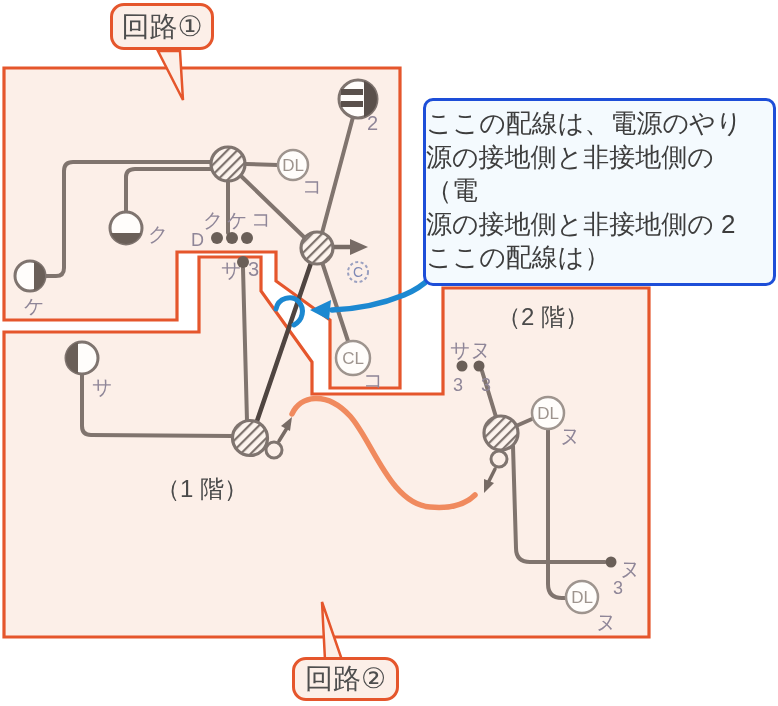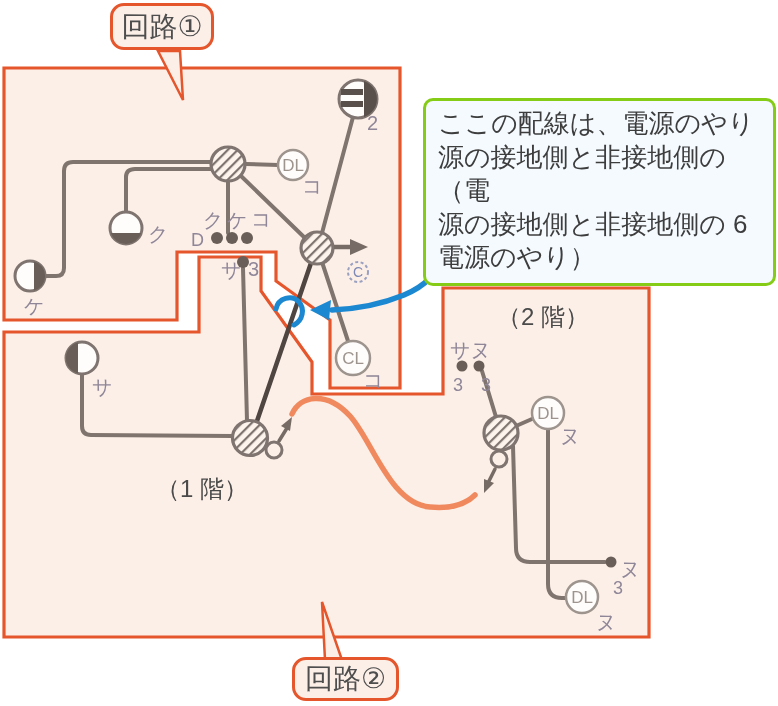--- a/index.html
+++ b/index.html
@@ -10,22 +10,22 @@
   .sym-label{fill:#8f8698;font-size:20px;}
   .sym-label-sm{fill:#8f8698;font-size:18px;}
   .fixture-label{fill:#9e948e;font-size:17px;text-anchor:middle;}
   .floor-label{fill:#4a4a4a;font-size:24px;text-anchor:middle;}
   .bubble{position:absolute;box-sizing:border-box;border:3px solid #e5562c;border-radius:14px;
           background:#fcefe8;color:#4e4e4e;font-size:28px;display:flex;align-items:center;
           justify-content:center;}
   #bubble1{left:110px;top:3px;width:104px;height:47px;}
   #bubble2{left:292px;top:657px;width:107px;height:44px;}
   #callout{position:absolute;left:423px;top:98px;width:353px;box-sizing:border-box;
-           border:3px solid #84cc16;border-radius:10px;background:#f4fafe;color:#3d3d3d;
-           font-size:26px;line-height:33.5px;padding:6px 12px 8px 12px;}
+           border:3px solid #1d4ed8;border-radius:10px;background:#f4fafe;color:#3d3d3d;
+           font-size:26px;line-height:33.5px;padding:6px 12px 8px 0;}
 </style>
 </head>
 <body>
 
 <div id="stage">
 
 <svg width="778" height="706" viewBox="0 0 778 706">
   <defs>
     <pattern id="hatch" width="7" height="7" patternUnits="userSpaceOnUse" patternTransform="rotate(45)">
       <rect x="0" y="0" width="7" height="7" fill="#fdf4ee"></rect>
@@ -150,17 +150,17 @@
 <div id="bubble1" class="bubble">
   <span>回路①</span>
 </div>
 <div id="bubble2" class="bubble">
   <span>回路②</span>
 </div>
 
 <div id="callout">
   <div>ここの配線は、電源のやり</div>
   <div>源の接地側と非接地側の（電</div>
-  <div>源の接地側と非接地側の 6</div>
-  <div>電源のやり）</div>
+  <div>源の接地側と非接地側の 2</div>
+  <div>ここの配線は）</div>
 </div>
 
 </div>
 
 </body></html>

